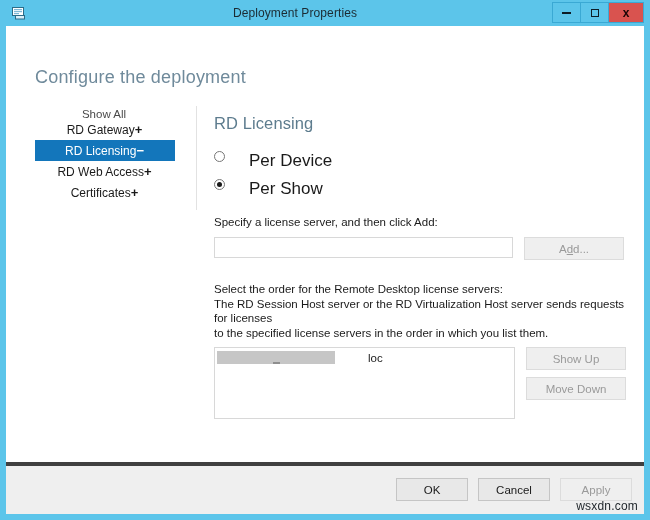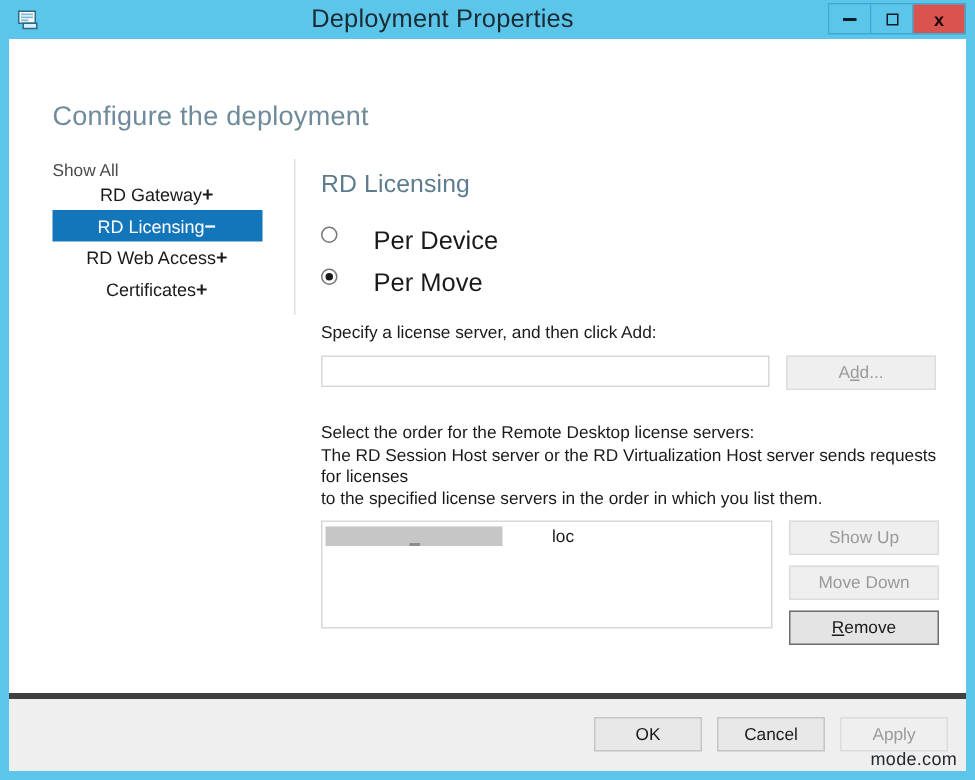--- a/index.html
+++ b/index.html
@@ -33,21 +33,21 @@
   .title-icon {
     position: absolute;
     left: 4px;
     top: 4px;
     width: 18px;
     height: 18px;
   }
   .title-text {
     flex: 1;
     text-align: center;
-    font-size: 17px;
+    font-size: 12px;
     color: #1b2b33;
     letter-spacing: .1px;
     padding-right: 90px;
     padding-left: 30px;
   }
   .win-btns {
     position: absolute;
     right: 0;
     top: 2px;
     display: flex;
@@ -110,21 +110,21 @@
   }
 
   
   .sidebar {
     position: absolute;
     left: 29px;
     top: 78px;
     width: 140px;
   }
   .showall-row {
-    text-align: left;
+    text-align: center;
     padding-right: 2px;
     height: 15px;
   }
   .showall {
     font-size: 11.5px;
     color: #4a4a4a;
     cursor: pointer;
   }
   .nav-item {
     display: flex;
@@ -406,21 +406,21 @@
       <div class="section-title">RD Licensing</div>
 
 
       <div class="radio-row">
         <span class="radio"></span>
         <span>Per Device</span>
       </div>
 
       <div class="radio-row">
         <span class="radio checked"></span>
-        <span>Per Move</span>
+        <span>Per Show</span>
       </div>
 
       <div class="lbl" style="margin-top:16px;">Specify a license server, and then click Add:</div>
 
       <div class="field-row">
         <input class="text-input" type="text" value="" style="">
         <button class="btn btn-add disabled">A<span class="acc">d</span>d...</button>
       </div>
 
       <div class="para">
@@ -433,29 +433,28 @@
         <div class="listbox">
           <div class="list-item">
             <span class="redact"></span>
             <span class="list-item-text">loc</span>
           </div>
         </div>
 
         <div class="side-btns">
           <button class="btn disabled">Show Up</button>
           <button class="btn disabled">Move Down</button>
-          <button class="btn strong"><span class="acc">R</span>emove</button>
         </div>
       </div>
 
     </div>
 
     <div class="footer">
       <div class="footer-btns">
         <button class="btn">OK</button>
         <button class="btn">Cancel</button>
         <button class="btn disabled">Apply</button>
       </div>
-      <div class="watermark">mode.com</div>
+      <div class="watermark">wsxdn.com</div>
     </div>
 
   </div>
 </div>
 
 </body></html>

